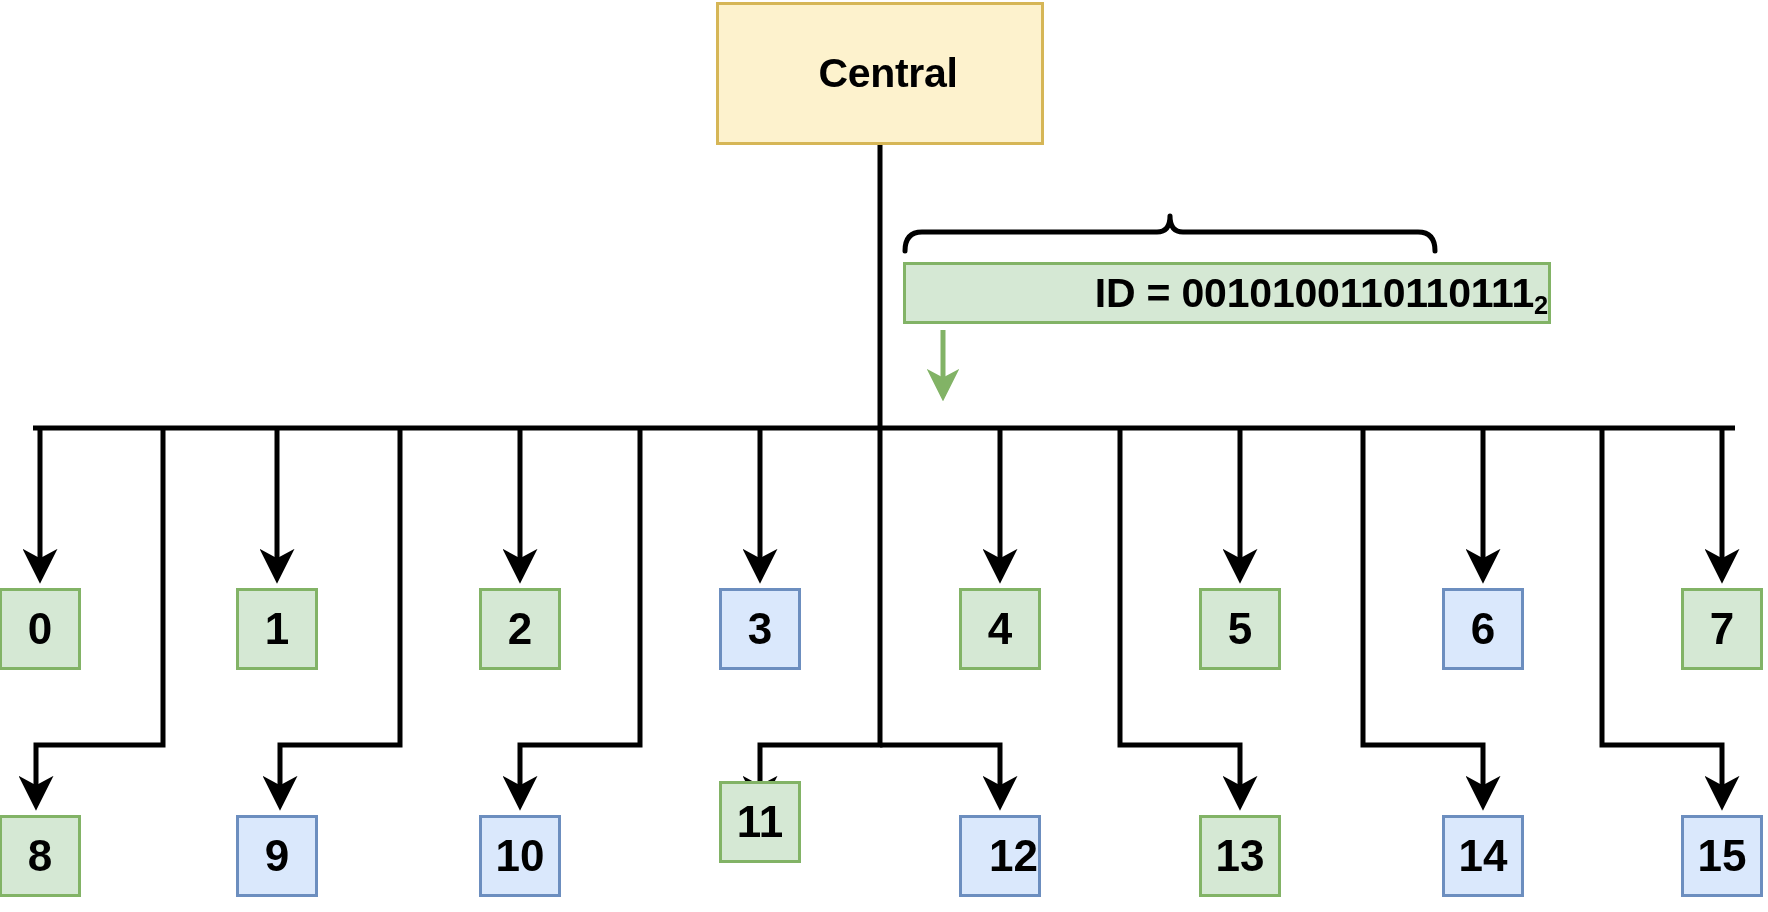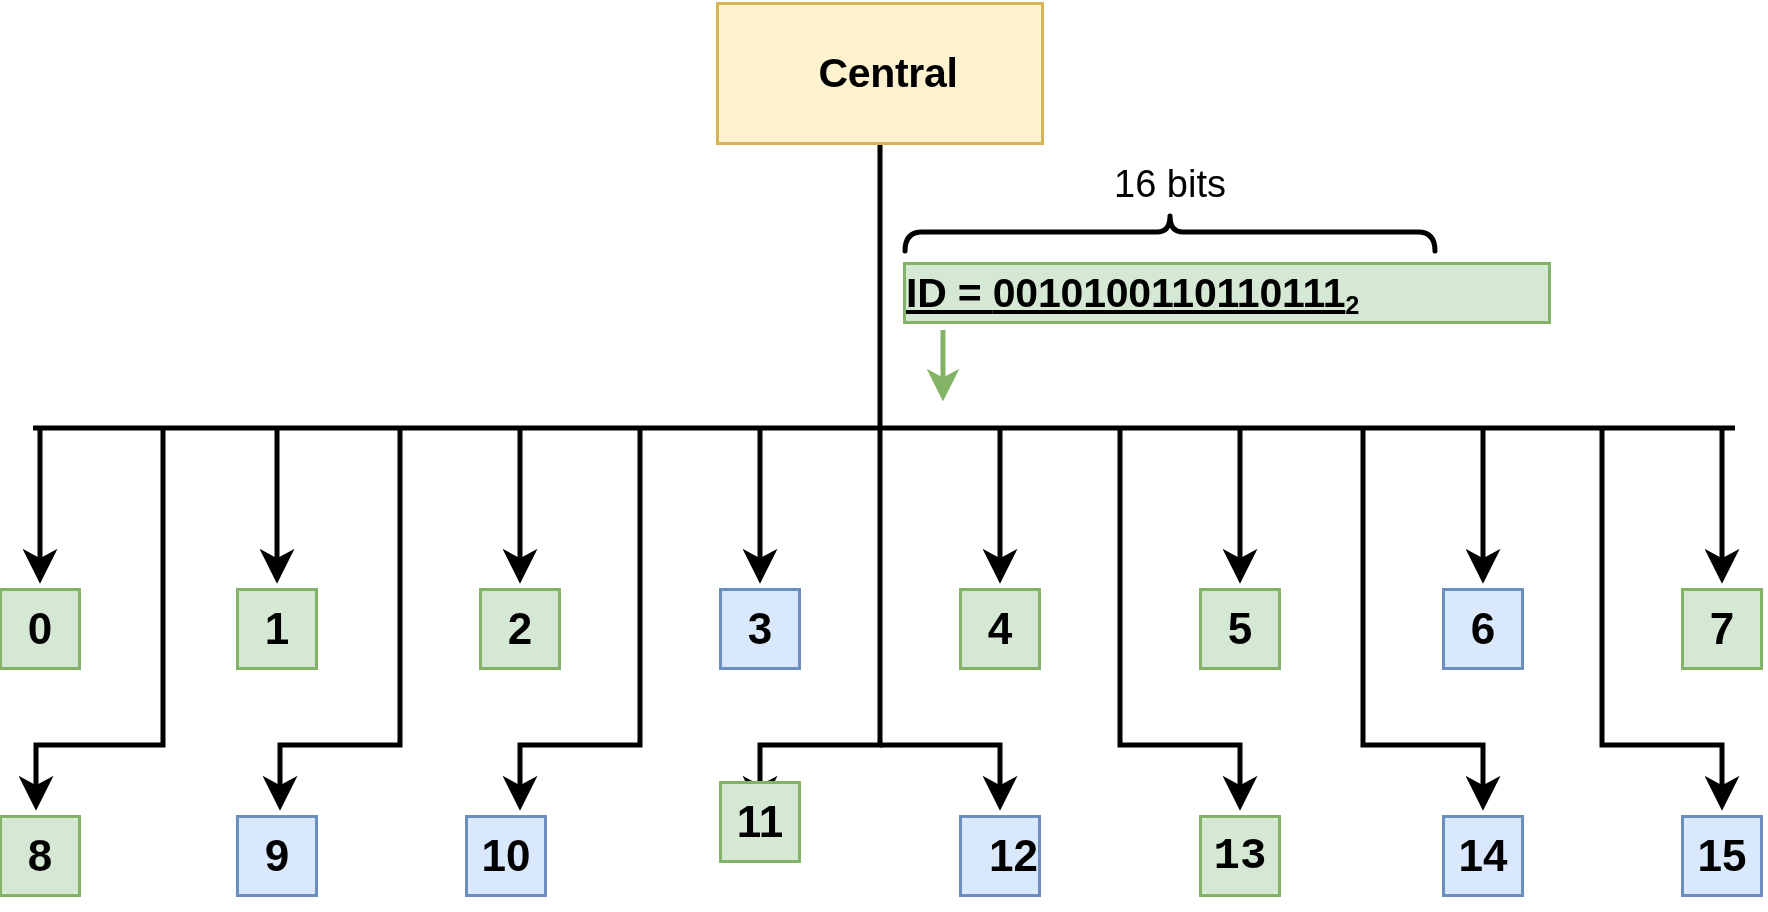--- a/index.html
+++ b/index.html
@@ -67,22 +67,21 @@
     position: absolute;
     left: 903px;
     top: 262px;
     width: 648px;
     height: 62px;
     background: #d5e8d4;
     border: 3px solid #82b366;
     box-sizing: border-box;
     display: flex;
     align-items: center;
-    justify-content: flex-start;
-    text-decoration: underline;
+    justify-content: flex-end;
   }
   .id-text {
     font-size: 41px;
     font-weight: bold;
     color: #000000;
     white-space: nowrap;
     letter-spacing: -0.2px;
   }
   .id-text sub {
     font-size: 0.62em;
@@ -168,21 +167,20 @@
     <path d="M 905 251 Q 905 232 922 232 L 1157 232 Q 1170 232 1170 216
              Q 1170 232 1183 232 L 1418 232 Q 1435 232 1435 251" stroke="#000000" stroke-width="5" fill="none" stroke-linecap="round" stroke-linejoin="round"></path>
 
     <line x1="943" y1="330" x2="943" y2="396" stroke="#82b366" stroke-width="5" marker-end="url(#arrowGreen)" fill="none"></line>
   </svg>
 
   <div class="controller-box">
     <div class="controller-line">Central</div>
   </div>
 
-  <div class="bits-label">16 bits</div>
 
   <div class="id-box">
     <div class="id-text"><span>ID = </span><span>0010100110110111</span><sub>2</sub></div>
   </div>
 
   <div id="row1-host">
       <div class="node green" style="left: -1px; top: 588px;">
         <span class="node-label">0</span>
       </div>
       <div class="node green" style="left: 236px; top: 588px;">
@@ -207,30 +205,30 @@
         <span class="node-label">7</span>
       </div>
     </div>
   <div id="row2-host">
       <div class="node green" style="left: -1px; top: 815px;">
         <span class="node-label">8</span>
       </div>
       <div class="node blue" style="left: 236px; top: 815px;">
         <span class="node-label">9</span>
       </div>
-      <div class="node blue" style="left: 465px; top: 815px;">
+      <div class="node blue" style="left: 479px; top: 815px;">
         <span class="node-label">10</span>
       </div>
       <div class="node green" style="left: 719px; top: 781px;">
         <span class="node-label">11</span>
       </div>
       <div class="node blue" style="left: 959px; top: 815px; justify-content: flex-end;">
         <span class="node-label">12</span>
       </div>
-      <div class="node green" style="left: 1199px; top: 815px; font-family: Liberation Mono, monospace;">
+      <div class="node green" style="left: 1199px; top: 815px;">
         <span class="node-label">13</span>
       </div>
       <div class="node blue" style="left: 1442px; top: 815px;">
         <span class="node-label">14</span>
       </div>
       <div class="node blue" style="left: 1681px; top: 815px;">
         <span class="node-label">15</span>
       </div>
     </div>
 

